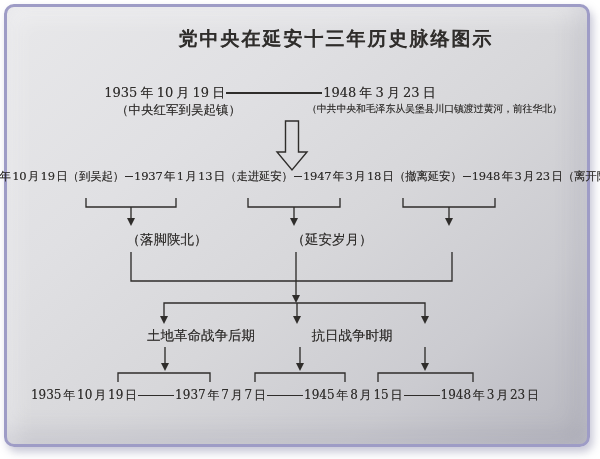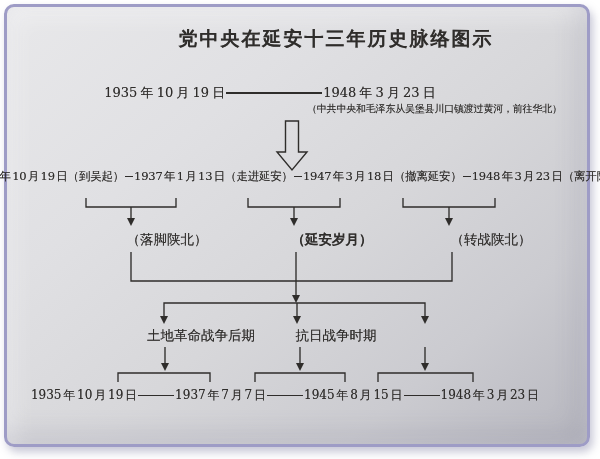--- a/index.html
+++ b/index.html
@@ -31,23 +31,23 @@
   .cap1{left:80px;top:102px;font-size:12.5px;word-spacing:-1px;}
   .cap2{left:235px;top:102px;font-size:10px;word-spacing:-1px;letter-spacing:-.2px;margin-left:36px;}
   .row2{
     position:absolute;left:0;top:169px;width:600px;
     display:flex;justify-content:center;align-items:center;
     font-size:11.5px;word-spacing:-2px;letter-spacing:-.2px;
   }
   .ev{white-space:nowrap;text-shadow:0 0 .6px rgba(47,45,43,.55);}
   .tl-line{width:22px;min-width:8px;height:1.4px;background:#2f2d2b;flex-shrink:1;margin:0 1px;}
   .stage{top:231px;width:120px;text-align:center;font-size:13.5px;}
-  .stage.s1{left:71px;} .stage.s2{left:236px;font-weight:bold;} .stage.s3{left:395px;}
+  .stage.s1{left:71px;} .stage.s2{left:236px;} .stage.s3{left:395px;}
   .period{top:327px;width:140px;text-align:center;font-size:13.5px;font-weight:400;}
-  .period.p1{left:95px;} .period.p2{left:230px;} .period.p3{left:355px;}
+  .period.p1{left:95px;} .period.p2{left:246px;} .period.p3{left:355px;}
   .row3{
     position:absolute;left:0;top:387px;width:570px;
     display:flex;justify-content:center;align-items:center;
     font-size:12px;word-spacing:-2px;
   }
   .bl-line{width:36px;min-width:12px;height:1.4px;background:#2f2d2b;flex-shrink:1;margin:0 1px;}
   svg.overlay{position:absolute;left:0;top:0;pointer-events:none;}
   svg.overlay path{stroke:#2f2d2b;stroke-width:1.35;fill:none;}
   svg.overlay polygon{fill:#2f2d2b;stroke:none;}
   svg.overlay polygon.hollow{fill:none;stroke:#2f2d2b;stroke-width:1.4;}
@@ -93,35 +93,35 @@
     <path d="M378,382 V373 H473 V382"></path>
   </svg>
 
   <div class="t title">党中央在延安十三年历史脉络图示</div>
 
   <div class="row1">
     <span class="ev">1935 年 10 月 19 日</span>
     <span class="hline"></span>
     <span class="ev">1948 年 3 月 23 日</span>
   </div>
+  <div class="t cap1">（中央红军到吴起镇）</div>
   <div class="t cap2">（中共中央和毛泽东从吴堡县川口镇渡过黄河，前往华北）</div>
 
   <div class="row2">
     <span class="ev"><span>1935 年 10 月 19 日</span><span>（到吴起）</span></span>
     <span class="tl-line"></span>
     <span class="ev"><span>1937 年 1 月 13 日</span><span>（走进延安）</span></span>
     <span class="tl-line"></span>
     <span class="ev"><span>1947 年 3 月 18 日</span><span>（撤离延安）</span></span>
     <span class="tl-line"></span>
     <span class="ev"><span>1948 年 3 月 23 日</span><span>（离开陕北）</span></span>
   </div>
 
   <div class="t stage s1">（落脚陕北）</div>
   <div class="t stage s2">（延安岁月）</div>
-  <div class="t stage s3">（转战陕北）</div>
 
   <div class="t period p1">土地革命战争后期</div>
   <div class="t period p2">抗日战争时期</div>
 
   <div class="row3">
     <span class="ev">1935 年 10 月 19 日</span>
     <span class="bl-line"></span>
     <span class="ev">1937 年 7 月 7 日</span>
     <span class="bl-line"></span>
     <span class="ev">1945 年 8 月 15 日</span>

